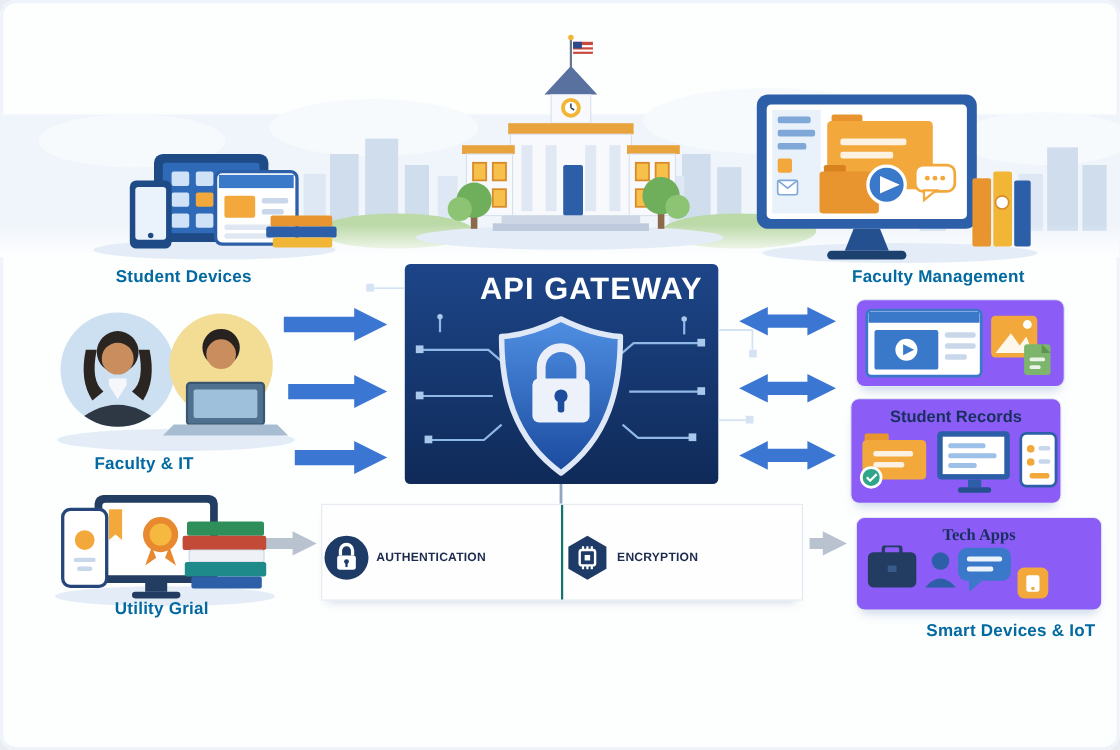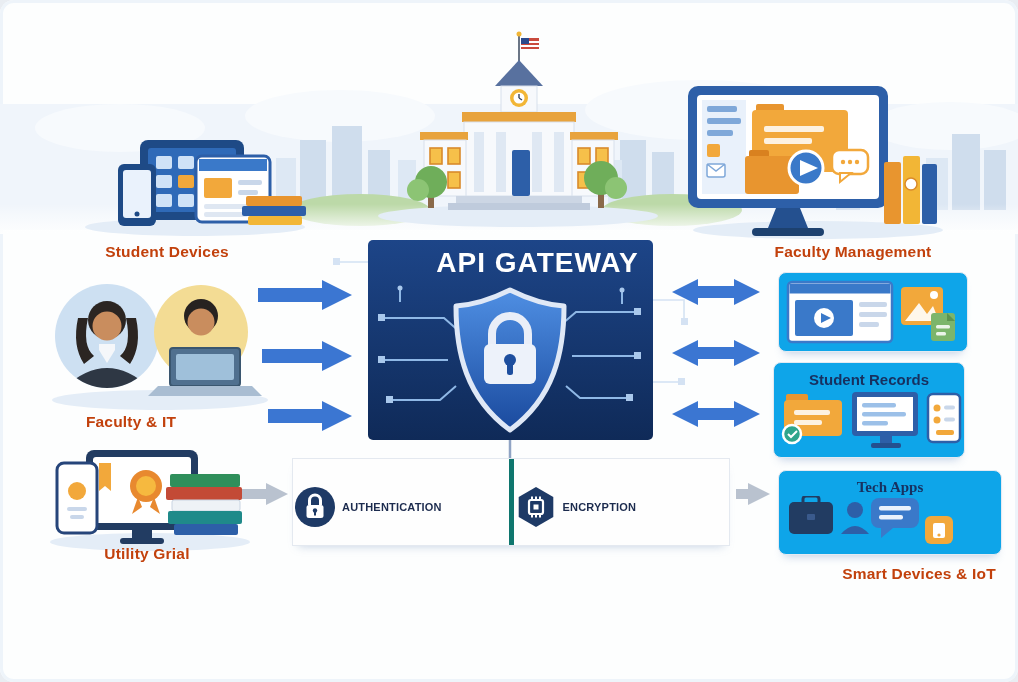--- a/index.html
+++ b/index.html
@@ -5,44 +5,44 @@
   * { margin:0; padding:0; box-sizing:border-box; }
   html,body { background:#e9edf2; font-family:"Liberation Sans", sans-serif; }
   .canvas {
     position:relative; width:1018px; height:682px; margin:0 auto;
     background:#fdfefe; overflow:hidden; border-radius:14px;
     box-shadow: inset 0 0 0 3px #eef4fa;
   }
   .art { position:absolute; left:0; top:0; }
   .lbl {
     position:absolute; transform:translateX(-50%);
-    font-weight:bold; color:#c2410c; font-size:15.5px; white-space:nowrap;
+    font-weight:bold; color:#0369a1; font-size:15.5px; white-space:nowrap;
     letter-spacing:.2px;
   }
   .gw-title {
     position:absolute; left:368px; top:247px; width:339px; text-align:center;
     color:#ffffff; font-size:28px; font-weight:bold; letter-spacing:1px;
     white-space:nowrap;
   }
   .feature-row {
     position:absolute; left:292px; top:458px; width:438px; height:88px;
     background:#fefefe; border:1px solid #e4e9f0; display:flex;
     box-shadow:0 6px 9px -6px rgba(110,140,185,.4);
   }
   .feature-cell {
     flex:1; display:flex; flex-direction:row; align-items:center;
     padding-top:9px; gap:5px;
   }
-  .feature-cell + .feature-cell { border-left:5px solid #0f766e; }
+  .feature-cell + .feature-cell { border-left:2px solid #0f766e; }
   .feature-label {
     font-size:11px; font-weight:bold; color:#1c2b4e; letter-spacing:.2px;
     white-space:nowrap;
   }
   .card {
-    position:absolute; background:#0ea5e9; border:1px solid #e4eaf2;
+    position:absolute; background:#8b5cf6; border:1px solid #e4eaf2;
     border-radius:8px; box-shadow:0 7px 10px -6px rgba(110,145,195,.45);
   }
   .card-title {
     text-align:center; font-weight:bold; color:#17305f; font-size:15px;
     padding-top:8px; white-space:nowrap;
   }
   .card svg { display:block; }
 </style>
 </head>
 <body>

